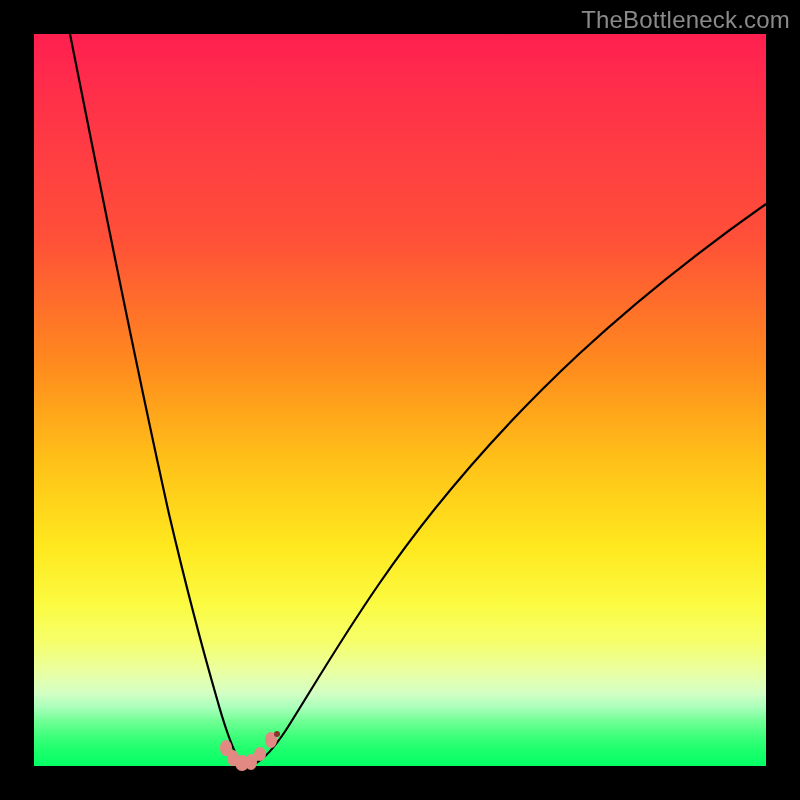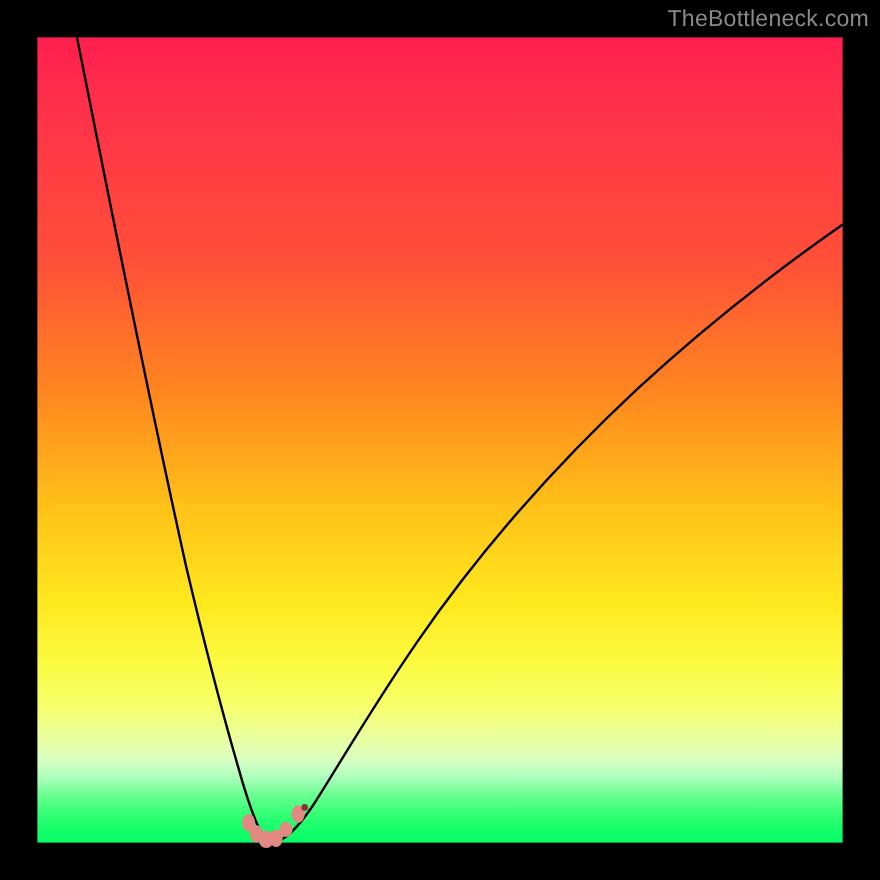--- a/index.html
+++ b/index.html
@@ -33,21 +33,21 @@
       #3dff7a 96%,
       #1aff6c 98%,
       #05ff64 100%
     );
   }
   .watermark {
     position: absolute;
     top: 6px;
     right: 10px;
     color: #8a8a8a;
-    font-size: 21px;
+    font-size: 24px;
     letter-spacing: 0.2px;
     font-weight: 400;
   }
   svg.curve {
     position: absolute;
     left: 34px;
     top: 34px;
     width: 732px;
     height: 732px;
     overflow: visible;

